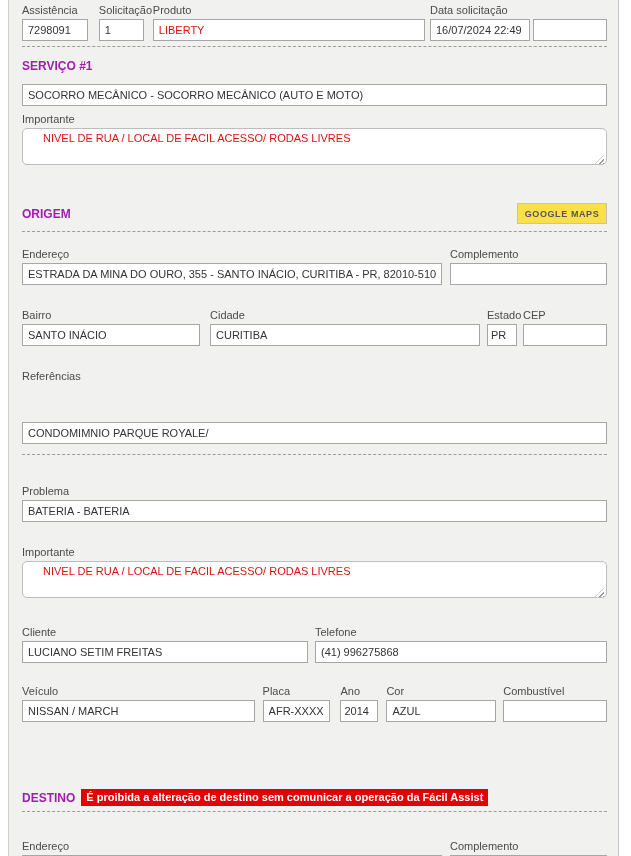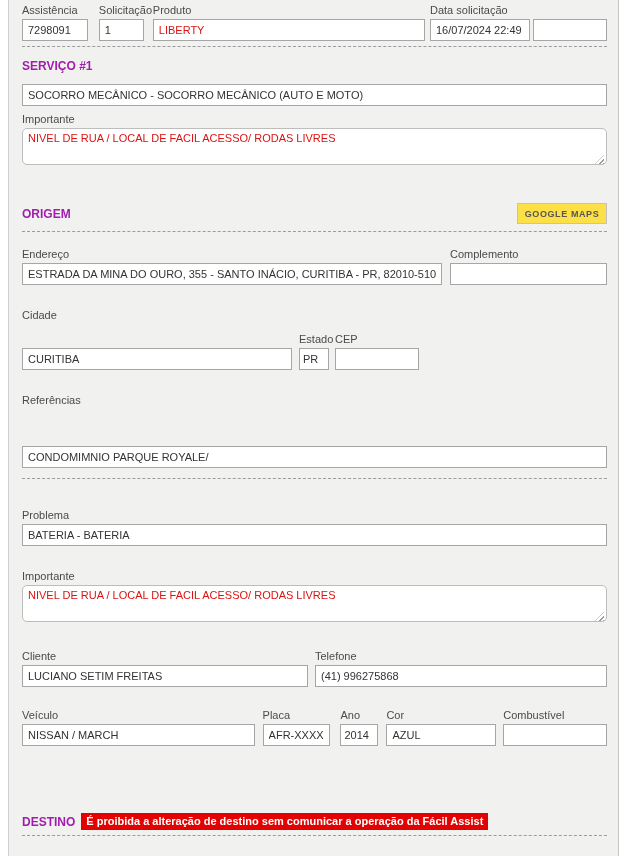--- a/index.html
+++ b/index.html
@@ -14,21 +14,21 @@
   .row { display:flex; align-items:flex-end; }
   .fg { display:flex; flex-direction:column; }
   input.fld {
     height:22px; width:100%; border:1px solid #a6a6a6; background:#fff;
     font-family:"Liberation Sans", sans-serif; font-size:11px; color:#333;
     padding:0 5px; outline:none;
   }
   textarea.fld {
     width:100%; height:37px; border:1px solid #bdbdbd; border-radius:5px;
     background:#fff; font-family:"Liberation Sans", sans-serif; font-size:11px;
-    color:#333; padding:3px 5px; resize:none; outline:none;
+    color:#333; padding:3px 20px; resize:none; outline:none;
   }
   .ta-wrap { position:relative; width:585px; }
   .ta-handle {
     position:absolute; right:3px; bottom:5px; width:9px; height:9px;
     clip-path:polygon(100% 0, 100% 100%, 0 100%);
     background:repeating-linear-gradient(135deg, #999 0 1px, transparent 1px 3px);
     pointer-events:none;
   }
   .red { color:#dc1212 !important; }
   .heading { font-size:12px; font-weight:bold; color:#a21caf; }
@@ -94,21 +94,25 @@
       <div class="lbl">Endereço</div>
       <input class="fld" value="ESTRADA DA MINA DO OURO, 355 - SANTO INÁCIO, CURITIBA - PR, 82010-510, BRASIL, 355" style="">
     </div>
     <div class="fg" style="width:157px;">
       <div class="lbl">Complemento</div>
       <input class="fld" value="" style="">
     </div>
   </div>
 
   <div class="row" style="margin-top:24px;">
-    <div class="fg" style="width:270px; margin-right:7px;gap:24px;">
+    <div class="fg" style="width:178px; margin-right:10px;">
+      <div class="lbl">Bairro</div>
+      <input class="fld" value="SANTO INÁCIO" style="">
+    </div>
+    <div class="fg" style="width:270px; margin-right:7px;">
       <div class="lbl">Cidade</div>
       <input class="fld" value="CURITIBA" style="">
     </div>
     <div class="fg" style="width:30px; margin-right:6px;">
       <div class="lbl">Estado</div>
       <input class="fld" style="padding: 0px 3px;" value="PR">
     </div>
     <div class="fg" style="width:84px;">
       <div class="lbl">CEP</div>
       <input class="fld" value="" style="">

